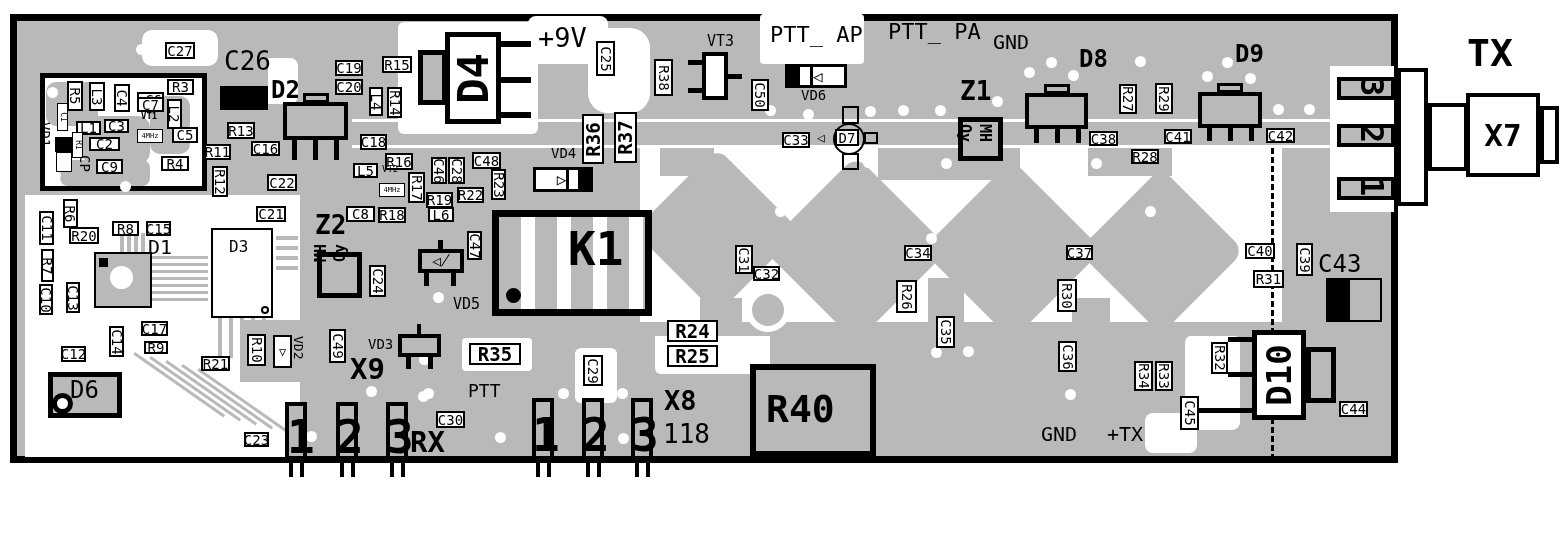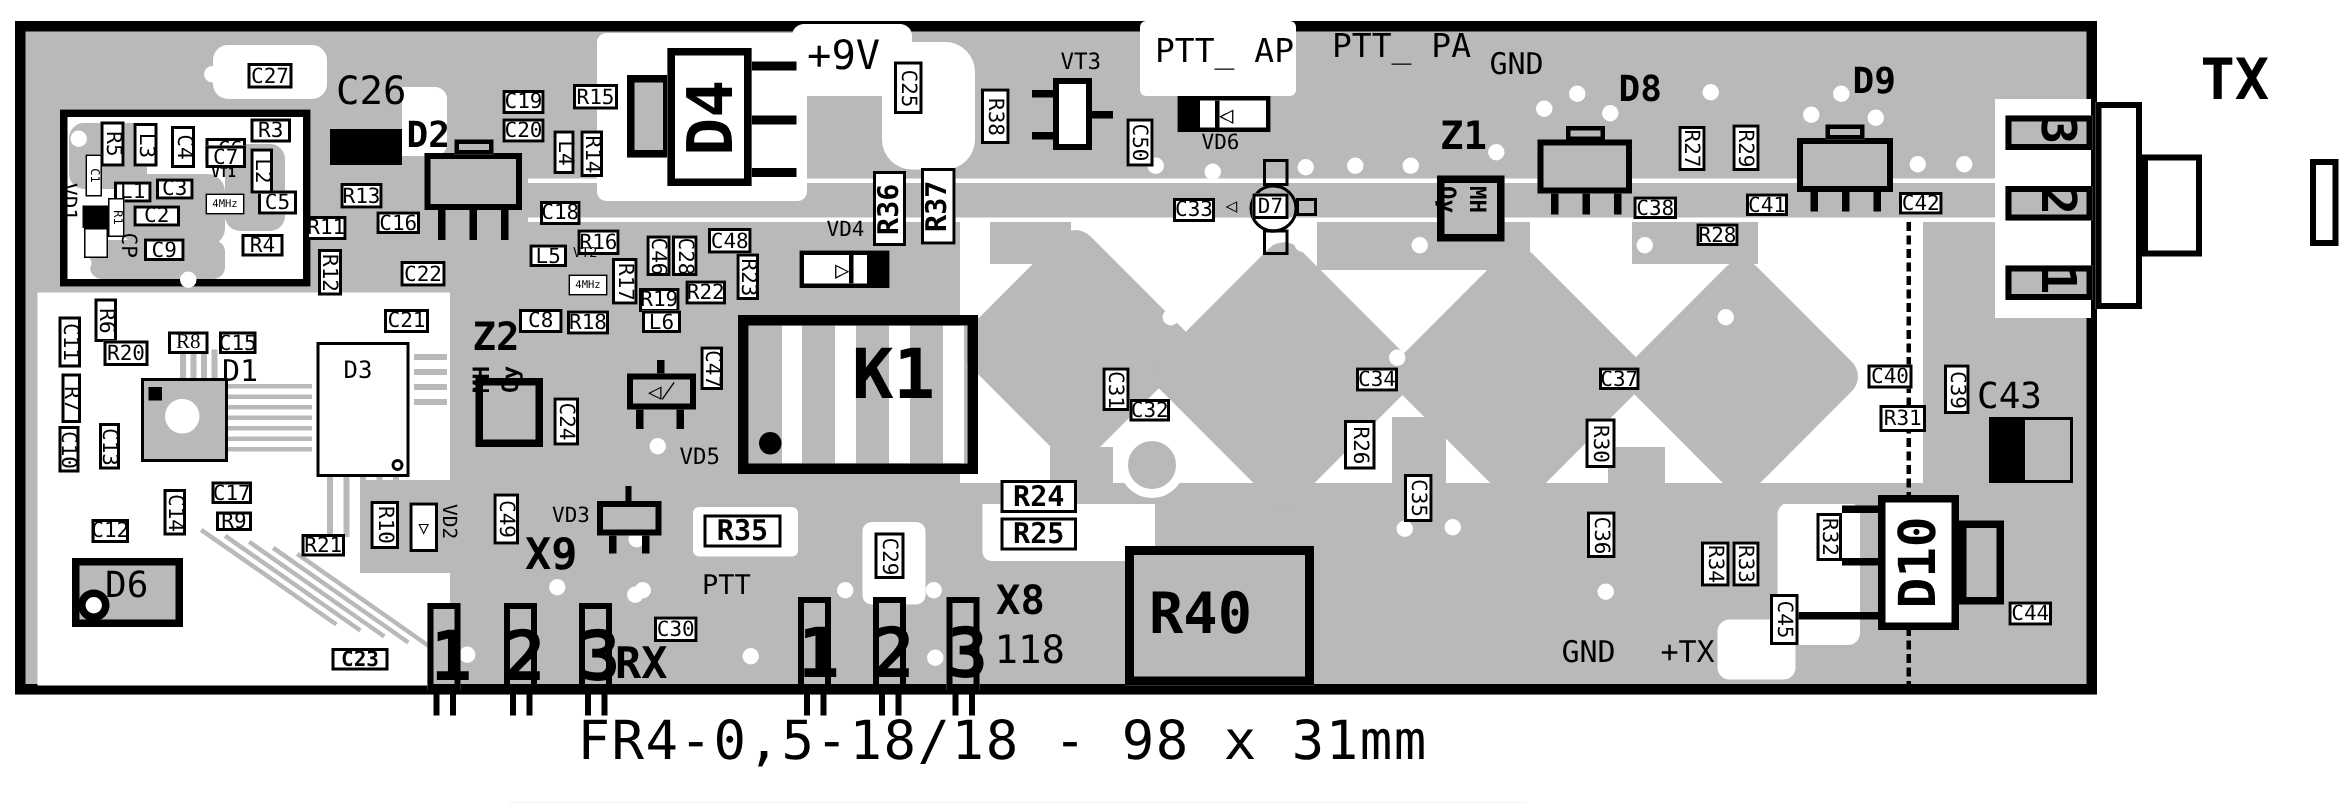--- a/index.html
+++ b/index.html
@@ -108,21 +108,20 @@
   <div class="abs blk" style="left:1196px;top:408px;width:58px;height:5px;"></div>
 
   <div class="abs blk" style="left:1326px;top:278px;width:22px;height:44px;z-index:4;"></div>
   <div class="abs" style="left:1348px;top:278px;width:34px;height:44px;border:2px solid #000;background:#b9b9b9;z-index:4;"></div>
 
   <div class="abs outline-w" style="left:1397px;top:68px;width:31px;height:138px;z-index:4;"></div>
   <div class="abs outline-w" style="left:1428px;top:103px;width:40px;height:68px;z-index:4;"></div>
   <div class="abs outline-w" style="left:1540px;top:106px;width:19px;height:58px;z-index:4;"></div>
 
   <div id="dashline" class="abs"></div>
-  <div id="caption" class="abs txt">FR4-0,5-18/18 - 98 x 31mm</div>
 <div class="abs wz" style="left: 398px; top: 22px; width: 140px; height: 112px; border-radius: 6px;"></div>
     <div class="abs wz" style="left: 528px; top: 16px; width: 80px; height: 48px; border-radius: 8px;"></div>
     <div class="abs wz" style="left: 588px; top: 28px; width: 62px; height: 85px; border-radius: 20px;"></div>
     <div class="abs wz" style="left: 760px; top: 14px; width: 104px; height: 50px; border-radius: 4px;"></div>
     <div class="abs wz" style="left: 640px; top: 148px; width: 642px; height: 187px; border-radius: 0px;"></div>
     <div class="abs wz" style="left: 25px; top: 195px; width: 275px; height: 262px; border-radius: 0px;"></div>
     <div class="abs wz" style="left: 655px; top: 312px; width: 115px; height: 62px; border-radius: 6px;"></div>
     <div class="abs wz" style="left: 462px; top: 338px; width: 70px; height: 33px; border-radius: 4px;"></div>
     <div class="abs wz" style="left: 1330px; top: 66px; width: 64px; height: 146px; border-radius: 0px;"></div>
     <div class="abs wz" style="left: 1185px; top: 335px; width: 55px; height: 95px; border-radius: 8px;"></div>
@@ -234,20 +233,23 @@
     <div class="abs struct" style="left: 1217px; top: 83px; width: 26px; height: 10px; border: 3px solid rgb(0, 0, 0); background: rgb(185, 185, 185);"></div>
     <div class="abs blk" style="left: 1207px; top: 128px; width: 5px; height: 13px;"></div>
     <div class="abs blk" style="left: 1228px; top: 128px; width: 5px; height: 13px;"></div>
     <div class="abs blk" style="left: 1249px; top: 128px; width: 5px; height: 13px;"></div>
     <div class="abs struct flexc" style="left: 445px; top: 32px; width: 56px; height: 92px; border: 5px solid rgb(0, 0, 0); background: rgb(255, 255, 255); z-index: 5;">
       <span style="font-weight: bold; font-size: 42px; transform: rotate(-90deg);">D4</span>
     </div>
     <div class="abs struct flexc" style="left: 1252px; top: 330px; width: 54px; height: 90px; border: 5px solid rgb(0, 0, 0); background: rgb(255, 255, 255); z-index: 5;">
       <span style="font-weight: bold; font-size: 34px; transform: rotate(-90deg);">D10</span>
     </div>
+    <div class="abs struct flexc" style="left: 1466px; top: 93px; width: 74px; height: 84px; border: 4px solid rgb(0, 0, 0); background: rgb(255, 255, 255); z-index: 5;">
+      <span style="font-weight: bold; font-size: 31px;">X7</span>
+    </div>
     <div class="abs struct" style="left: 1337px; top: 77px; width: 58px; height: 23px; border: 4px solid rgb(0, 0, 0); background: rgb(185, 185, 185); z-index: 4;"></div>
     <div class="abs struct" style="left: 1337px; top: 124px; width: 58px; height: 23px; border: 4px solid rgb(0, 0, 0); background: rgb(185, 185, 185); z-index: 4;"></div>
     <div class="abs struct" style="left: 1337px; top: 177px; width: 58px; height: 23px; border: 4px solid rgb(0, 0, 0); background: rgb(185, 185, 185); z-index: 4;"></div>
     <div class="abs struct" style="left: 285px; top: 402px; width: 22px; height: 58px; border: 4px solid rgb(0, 0, 0); background: rgb(185, 185, 185); z-index: 4;"></div>
     <div class="abs blk" style="left: 289px; top: 458px; width: 4px; height: 19px;"></div>
     <div class="abs blk" style="left: 300px; top: 458px; width: 4px; height: 19px;"></div>
     <div class="abs struct" style="left: 336px; top: 402px; width: 22px; height: 58px; border: 4px solid rgb(0, 0, 0); background: rgb(185, 185, 185); z-index: 4;"></div>
     <div class="abs blk" style="left: 340px; top: 458px; width: 4px; height: 19px;"></div>
     <div class="abs blk" style="left: 351px; top: 458px; width: 4px; height: 19px;"></div>
     <div class="abs struct" style="left: 386px; top: 402px; width: 22px; height: 58px; border: 4px solid rgb(0, 0, 0); background: rgb(185, 185, 185); z-index: 4;"></div>
@@ -402,42 +404,42 @@
     </div>
     <div class="abs lbl" style="left: 41px; top: 249px; width: 13px; height: 33px;">
       <span class="rot90">R7</span>
     </div>
     <div class="abs lbl" style="left: 39px; top: 284px; width: 14px; height: 31px;">
       <span class="rot90">C10</span>
     </div>
     <div class="abs lbl" style="left: 66px; top: 282px; width: 14px; height: 31px;">
       <span class="rot90">C13</span>
     </div>
-    <div class="abs lbl" style="left: 112px; top: 221px; width: 27px; height: 15px; font-family: Liberation Serif, serif;">
+    <div class="abs lbl" style="left: 112px; top: 221px; width: 27px; height: 15px;">
       <span>R8</span>
     </div>
     <div class="abs lbl" style="left: 146px; top: 221px; width: 25px; height: 15px;">
       <span>C15</span>
     </div>
     <div class="abs lbl" style="left: 61px; top: 322px; width: 25px; height: 16px; margin-top: 24px;">
       <span>C12</span>
     </div>
     <div class="abs lbl" style="left: 109px; top: 326px; width: 15px; height: 31px;">
       <span class="rot90">C14</span>
     </div>
     <div class="abs lbl" style="left: 141px; top: 321px; width: 27px; height: 15px;">
       <span>C17</span>
     </div>
     <div class="abs lbl" style="left: 144px; top: 341px; width: 24px; height: 13px;">
       <span>R9</span>
     </div>
     <div class="abs lbl" style="left: 201px; top: 356px; width: 29px; height: 15px;">
       <span>R21</span>
     </div>
-    <div class="abs lbl" style="left: 221px; top: 432px; width: 38px; height: 15px; font-weight: bold;">
+    <div class="abs lbl" style="left: 244px; top: 432px; width: 25px; height: 15px;">
       <span>C23</span>
     </div>
     <div class="abs lbl" style="left: 247px; top: 334px; width: 19px; height: 32px;">
       <span class="rot90">R10</span>
     </div>
     <div class="abs lbl" style="left: 329px; top: 329px; width: 17px; height: 34px;">
       <span class="rot90">C49</span>
     </div>
     <div class="abs lbl" style="left: 369px; top: 265px; width: 17px; height: 32px;">
       <span class="rot90">C24</span>

